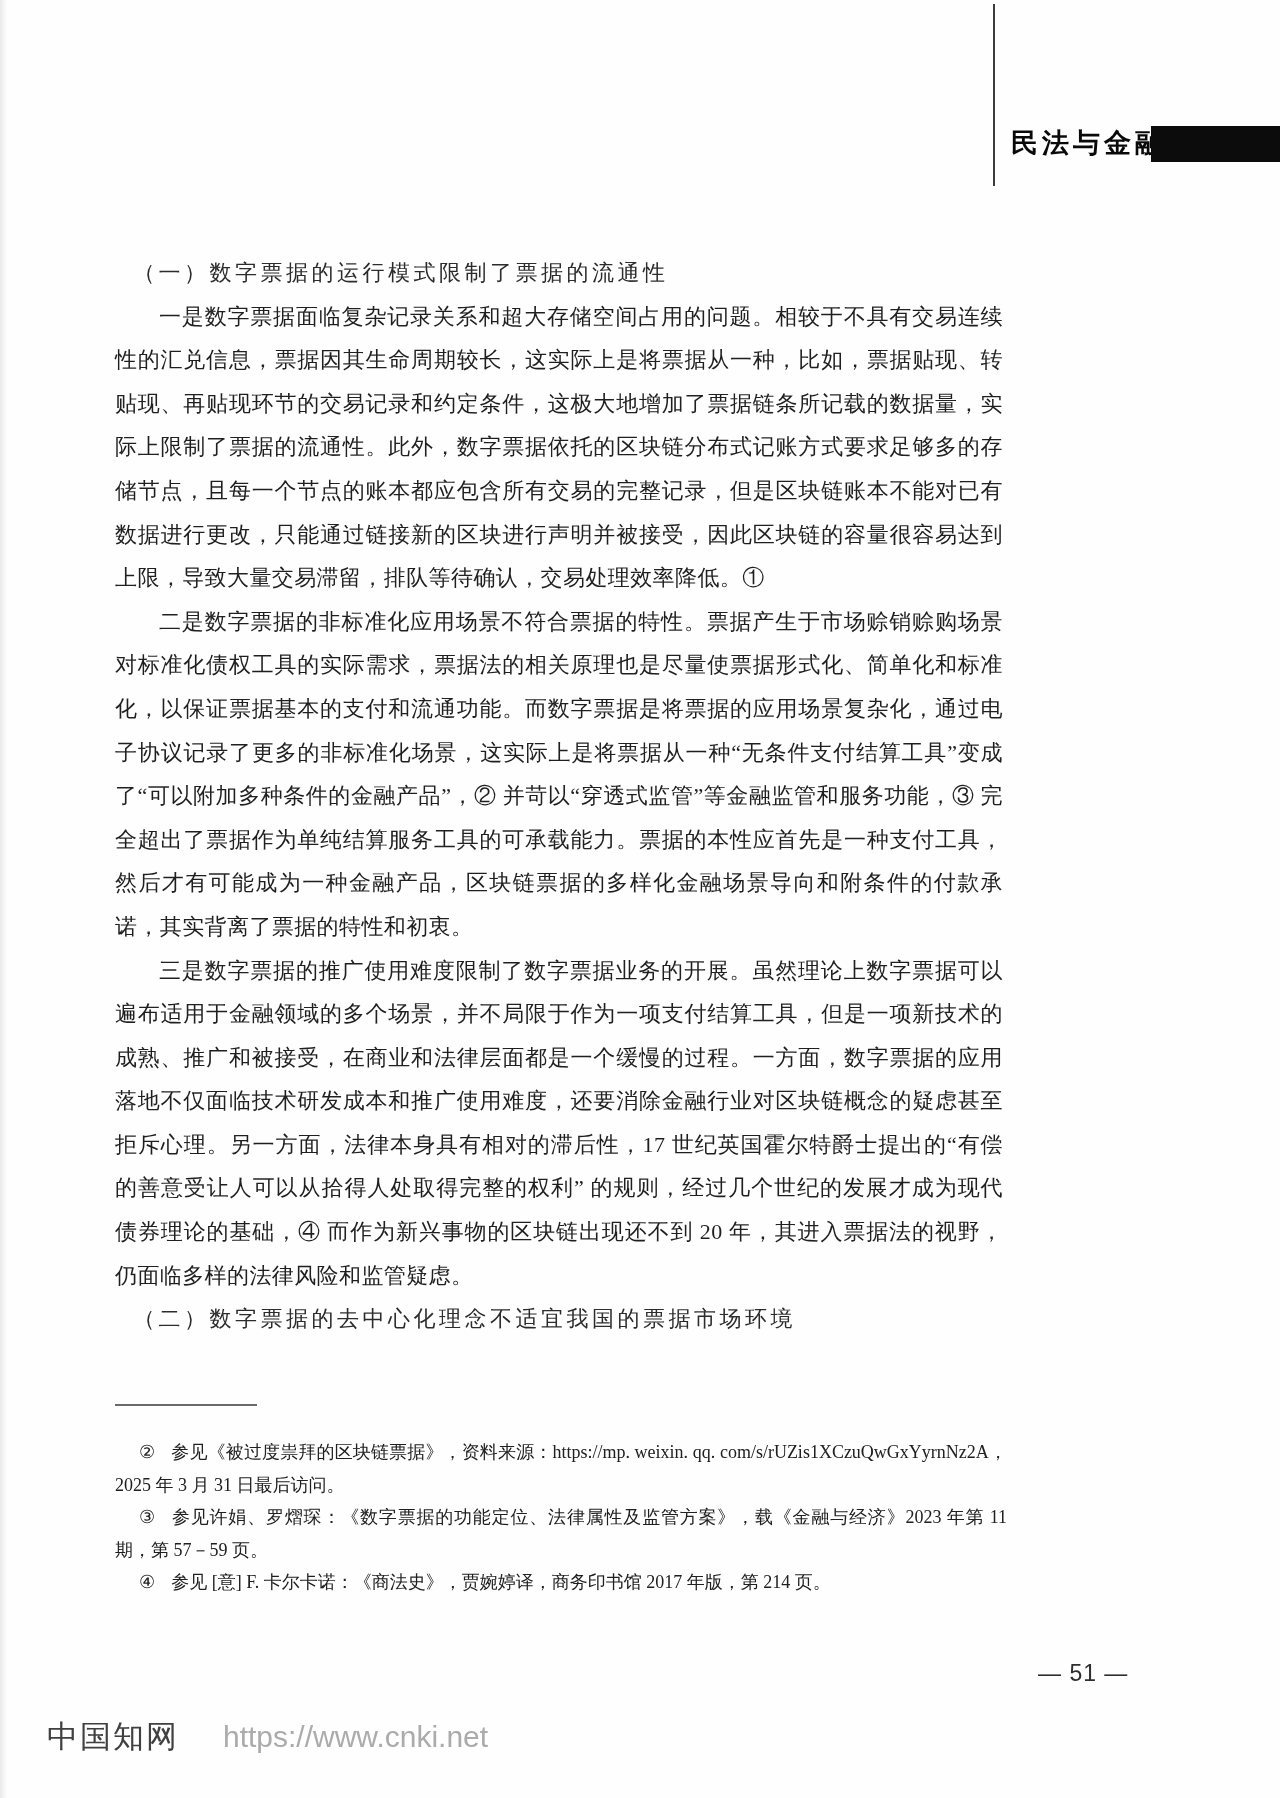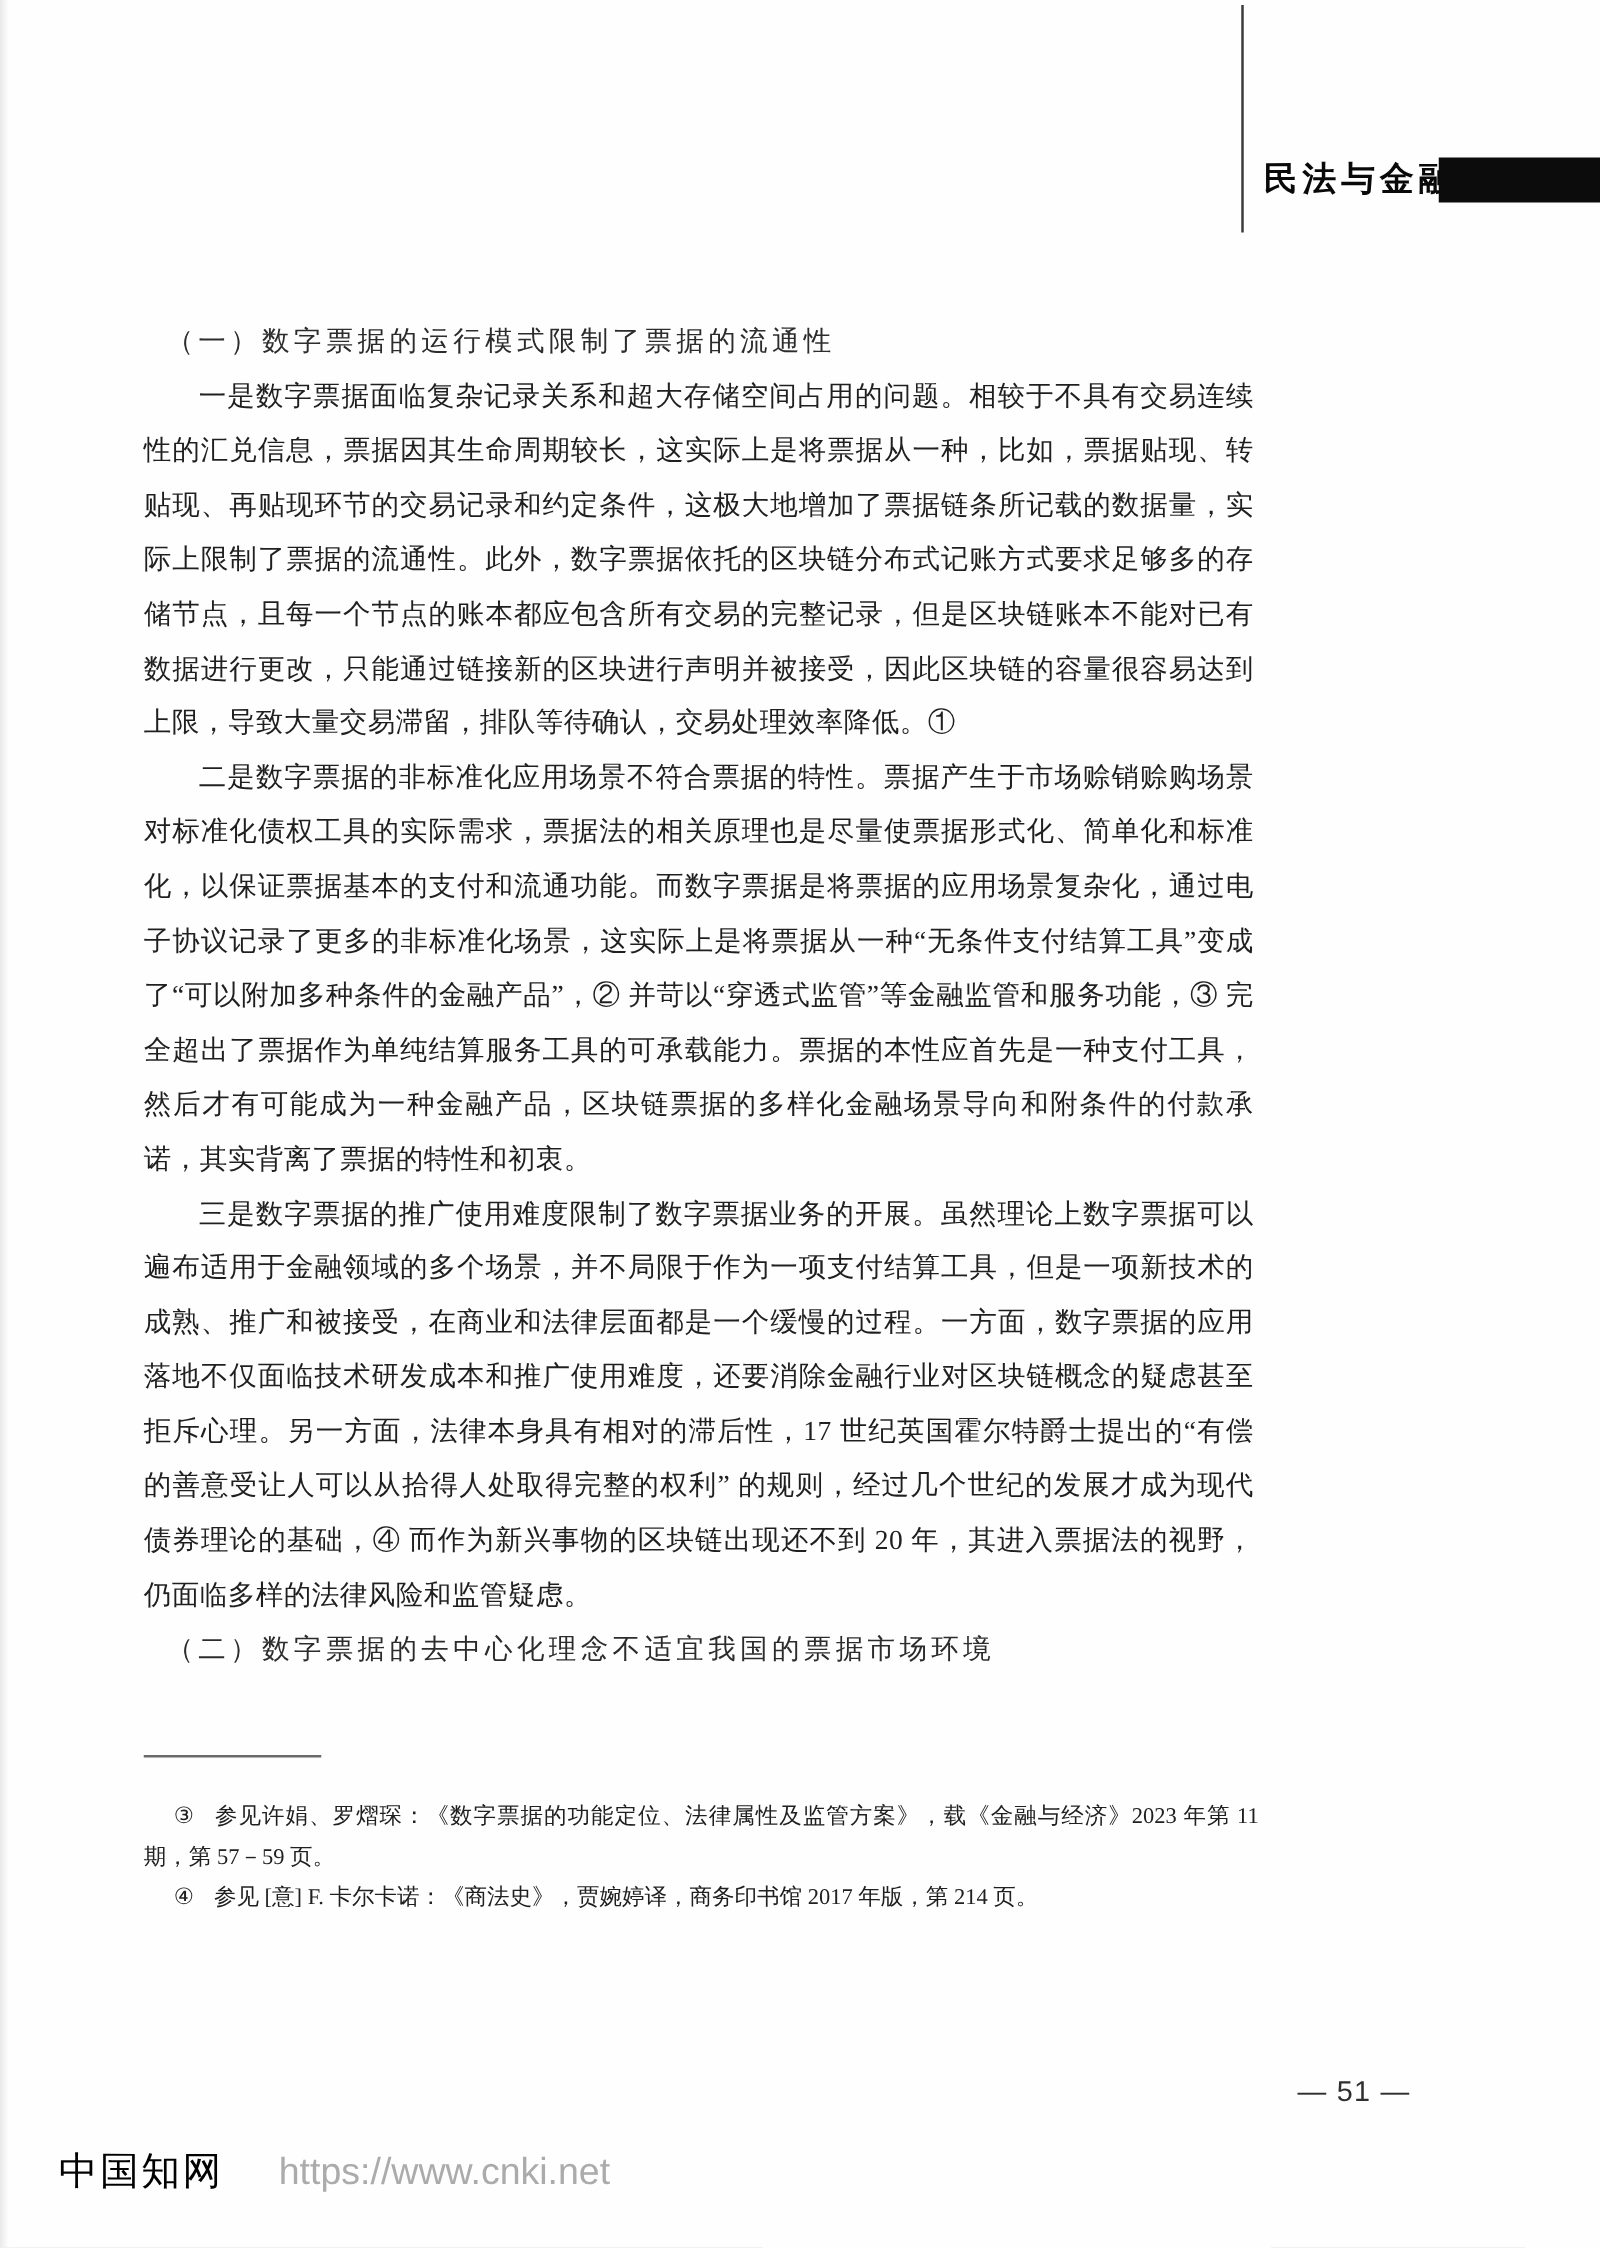--- a/index.html
+++ b/index.html
@@ -64,21 +64,21 @@
     font-size: 23px; color: #2e2e2e; letter-spacing: 1px;
     font-family: "Liberation Sans", sans-serif;
     white-space: nowrap;
     margin-left: 20px;
   }
   .watermark {
     position: absolute; left: 47px; top: 1716px;
     display: flex; align-items: baseline; gap: 44px;
     font-family: "Liberation Sans", sans-serif;
   }
-  .wm-name { font-size: 31px; color: #000000; letter-spacing: 2px; }
+  .wm-name { font-size: 31px; color: #404040; letter-spacing: 2px; }
   .wm-url  { font-size: 30px; color: #ababab; }
 </style>
 </head>
 <body>
 
 <div class="page">
 
   <div class="scan-edge"></div>
 
   <div class="header-vline"></div>
@@ -88,20 +88,21 @@
   <div class="content">
     <p class="sub-heading">（一）数字票据的运行模式限制了票据的流通性</p>
     <p>一是数字票据面临复杂记录关系和超大存储空间占用的问题。相较于不具有交易连续性的汇兑信息，票据因其生命周期较长，这实际上是将票据从一种，比如，票据贴现、转贴现、再贴现环节的交易记录和约定条件，这极大地增加了票据链条所记载的数据量，实际上限制了票据的流通性。此外，数字票据依托的区块链分布式记账方式要求足够多的存储节点，且每一个节点的账本都应包含所有交易的完整记录，但是区块链账本不能对已有数据进行更改，只能通过链接新的区块进行声明并被接受，因此区块链的容量很容易达到上限，导致大量交易滞留，排队等待确认，交易处理效率降低。①</p>
     <p>二是数字票据的非标准化应用场景不符合票据的特性。票据产生于市场赊销赊购场景对标准化债权工具的实际需求，票据法的相关原理也是尽量使票据形式化、简单化和标准化，以保证票据基本的支付和流通功能。而数字票据是将票据的应用场景复杂化，通过电子协议记录了更多的非标准化场景，这实际上是将票据从一种“无条件支付结算工具”变成了“可以附加多种条件的金融产品”，② 并苛以“穿透式监管”等金融监管和服务功能，③ 完全超出了票据作为单纯结算服务工具的可承载能力。票据的本性应首先是一种支付工具，然后才有可能成为一种金融产品，区块链票据的多样化金融场景导向和附条件的付款承诺，其实背离了票据的特性和初衷。</p>
     <p>三是数字票据的推广使用难度限制了数字票据业务的开展。虽然理论上数字票据可以遍布适用于金融领域的多个场景，并不局限于作为一项支付结算工具，但是一项新技术的成熟、推广和被接受，在商业和法律层面都是一个缓慢的过程。一方面，数字票据的应用落地不仅面临技术研发成本和推广使用难度，还要消除金融行业对区块链概念的疑虑甚至拒斥心理。另一方面，法律本身具有相对的滞后性，17 世纪英国霍尔特爵士提出的“有偿的善意受让人可以从拾得人处取得完整的权利” 的规则，经过几个世纪的发展才成为现代债券理论的基础，④ 而作为新兴事物的区块链出现还不到 20 年，其进入票据法的视野，仍面临多样的法律风险和监管疑虑。</p>
     <p class="sub-heading">（二）数字票据的去中心化理念不适宜我国的票据市场环境</p>
   </div>
 
   <div class="footnotes">
     <div class="fn-rule"></div>
+    <p><span class="fn-marker">②</span><span>参见《被过度祟拜的区块链票据》，资料来源：https://mp. weixin. qq. com/s/rUZis1XCzuQwGxYyrnNz2A，2025 年 3 月 31 日最后访问。</span></p>
     <p><span class="fn-marker">③</span><span>参见许娟、罗熠琛：《数字票据的功能定位、法律属性及监管方案》，载《金融与经济》2023 年第 11 期，第 57－59 页。</span></p>
     <p><span class="fn-marker">④</span><span>参见 [意] F. 卡尔卡诺：《商法史》，贾婉婷译，商务印书馆 2017 年版，第 214 页。</span></p>
   </div>
 
   <div class="page-number">— 51 —</div>
 
   <div class="watermark">
     <span class="wm-name">中国知网</span>
     <span class="wm-url">https://www.cnki.net</span>
   </div>

